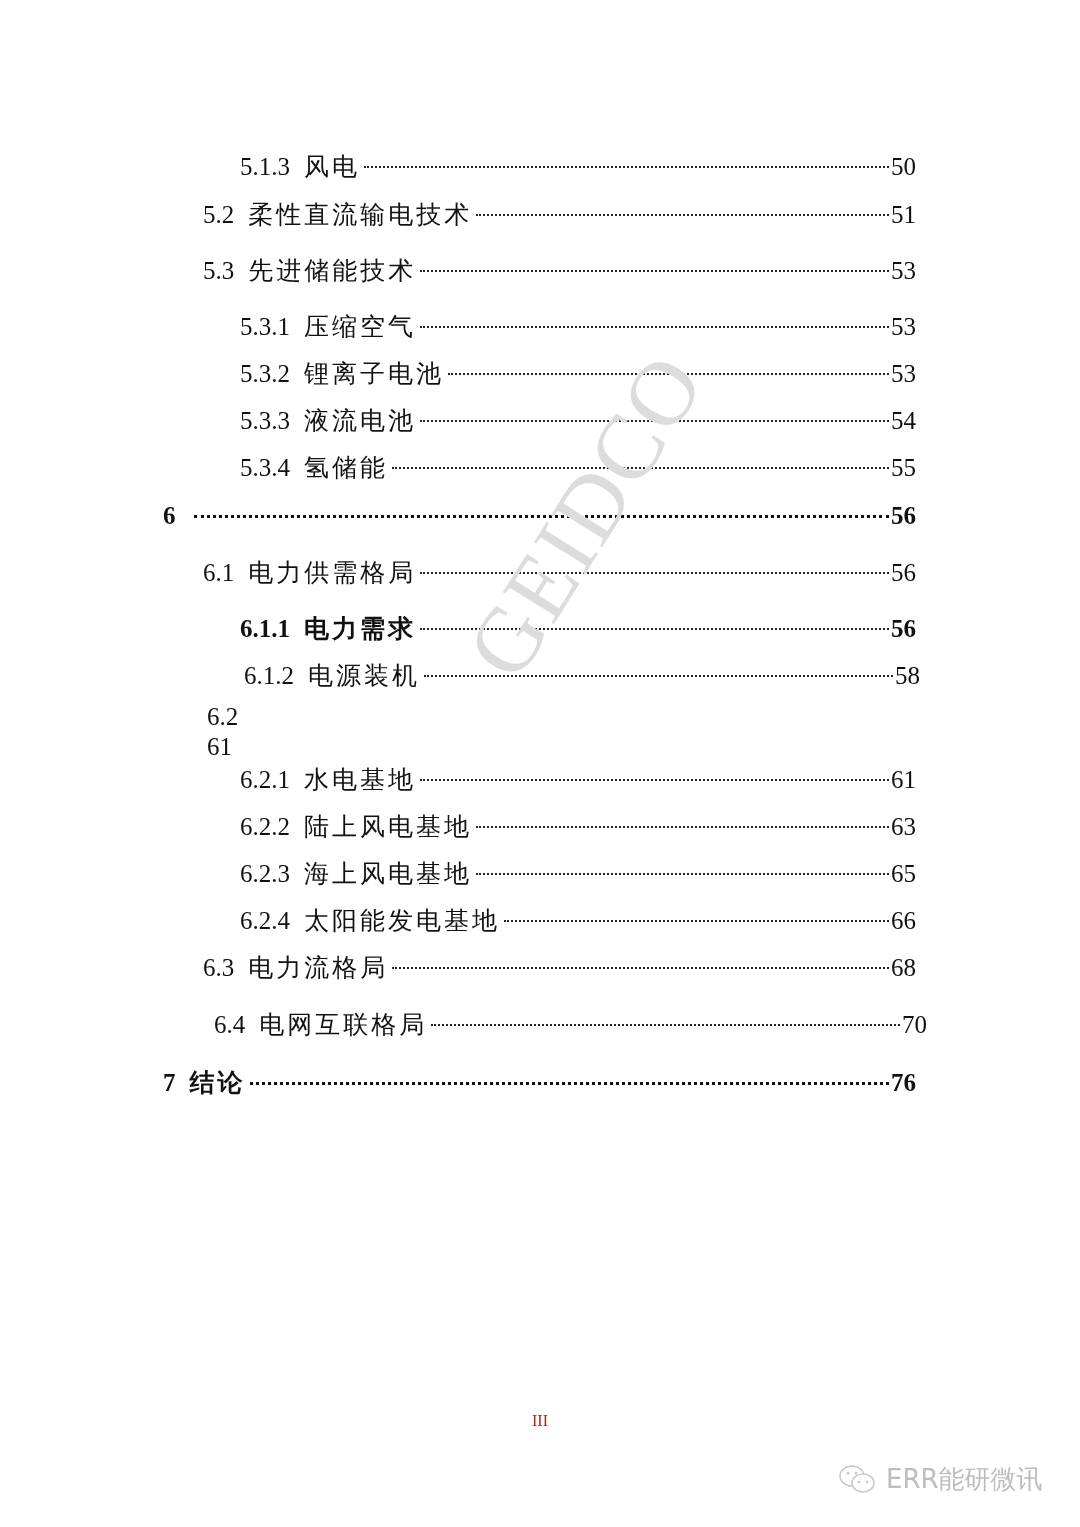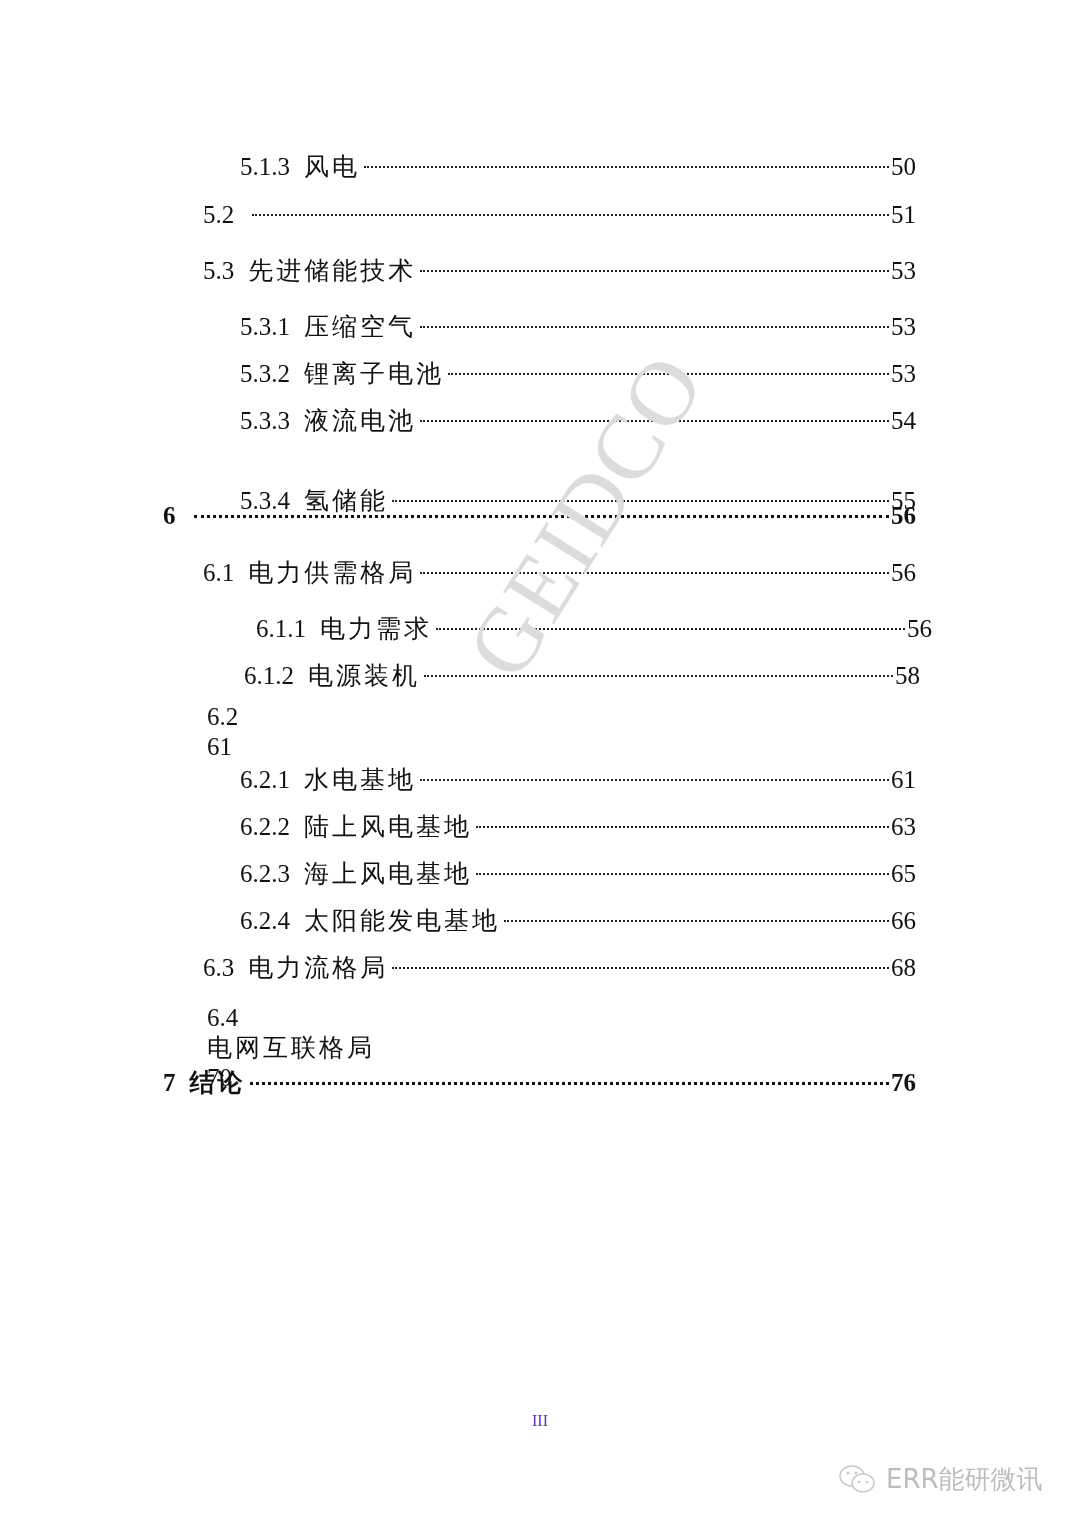--- a/index.html
+++ b/index.html
@@ -26,40 +26,41 @@
   .lvl1 { font-weight: bold; }
   .lvl1 .leader::after { border-bottom: 3.5px dotted #111; bottom: 6px; }
   .watermark {
     position: absolute; left: 445px; top: 640px;
     font-family: "Liberation Serif", serif; font-size: 92px; color: #dcdcdc;
     transform: rotate(-58deg); transform-origin: left top;
     letter-spacing: 2px; pointer-events: none;
   }
   .footer-page {
     position: absolute; left: 0; width: 1080px; top: 1412px; text-align: center;
-    font-size: 16px; color: #6d28d9;
+    font-size: 16px; color: #b91c1c;
   }
   .brand {
     position: absolute; left: 838px; top: 1462px; display: flex; align-items: center;
     color: #bdbdbd; font-family: "DejaVu Sans", sans-serif; font-size: 26px; justify-content: flex-end;
   }
   .brand svg { margin-right: 8px; }
 </style>
 </head>
 <body>
 
 <div class="toc" id="toc">
     <div class="row lvl3" style="left: 240px; width: 676px; top: 145px;">
       <span class="num">5.1.3</span>
       <span class="title">风电</span>
       <span class="leader"></span>
       <span class="page">50</span>
     </div>
     <div class="row lvl2" style="left: 203px; width: 713px; top: 193px;">
       <span class="num">5.2</span>
+      <span class="title">柔性直流输电技术</span>
       <span class="leader"></span>
       <span class="page">51</span>
     </div>
     <div class="row lvl2" style="left: 203px; width: 713px; top: 249px;">
       <span class="num">5.3</span>
       <span class="title">先进储能技术</span>
       <span class="leader"></span>
       <span class="page">53</span>
     </div>
     <div class="row lvl3" style="left: 240px; width: 676px; top: 305px;">
@@ -73,38 +74,38 @@
       <span class="title">锂离子电池</span>
       <span class="leader"></span>
       <span class="page">53</span>
     </div>
     <div class="row lvl3" style="left: 240px; width: 676px; top: 399px;">
       <span class="num">5.3.3</span>
       <span class="title">液流电池</span>
       <span class="leader"></span>
       <span class="page">54</span>
     </div>
-    <div class="row lvl3" style="left: 240px; width: 676px; top: 446px; margin-top: 33px;">
+    <div class="row lvl3" style="left: 240px; width: 676px; top: 446px;">
       <span class="num">5.3.4</span>
       <span class="title">氢储能</span>
       <span class="leader"></span>
       <span class="page">55</span>
     </div>
     <div class="row lvl1" style="left: 163px; width: 753px; top: 494px;">
       <span class="num">6</span>
       <span class="leader"></span>
       <span class="page">56</span>
     </div>
     <div class="row lvl2" style="left: 203px; width: 713px; top: 551px; justify-content: space-between;">
       <span class="num">6.1</span>
       <span class="title">电力供需格局</span>
       <span class="leader"></span>
       <span class="page">56</span>
     </div>
-    <div class="row lvl3" style="left: 256px; width: 676px; top: 607px;">
+    <div class="row lvl3" style="left: 240px; width: 676px; top: 607px; font-weight: bold;">
       <span class="num">6.1.1</span>
       <span class="title">电力需求</span>
       <span class="leader"></span>
       <span class="page">56</span>
     </div>
     <div class="row lvl3" style="left: 244px; width: 676px; top: 654px;">
       <span class="num">6.1.2</span>
       <span class="title">电源装机</span>
       <span class="leader"></span>
       <span class="page">58</span>
@@ -137,21 +138,21 @@
       <span class="title">太阳能发电基地</span>
       <span class="leader"></span>
       <span class="page">66</span>
     </div>
     <div class="row lvl2" style="left: 203px; width: 713px; top: 946px; justify-content: space-between;">
       <span class="num">6.3</span>
       <span class="title">电力流格局</span>
       <span class="leader"></span>
       <span class="page">68</span>
     </div>
-    <div class="row lvl2" style="left: 203px; width: 713px; top: 1003px; flex-direction: column;">
+    <div class="row lvl2" style="left: 214px; width: 713px; top: 1003px;">
       <span class="num">6.4</span>
       <span class="title">电网互联格局</span>
       <span class="leader"></span>
       <span class="page">70</span>
     </div>
     <div class="row lvl1" style="left: 163px; width: 753px; top: 1061px;">
       <span class="num">7</span>
       <span class="title">结论</span>
       <span class="leader"></span>
       <span class="page">76</span>

